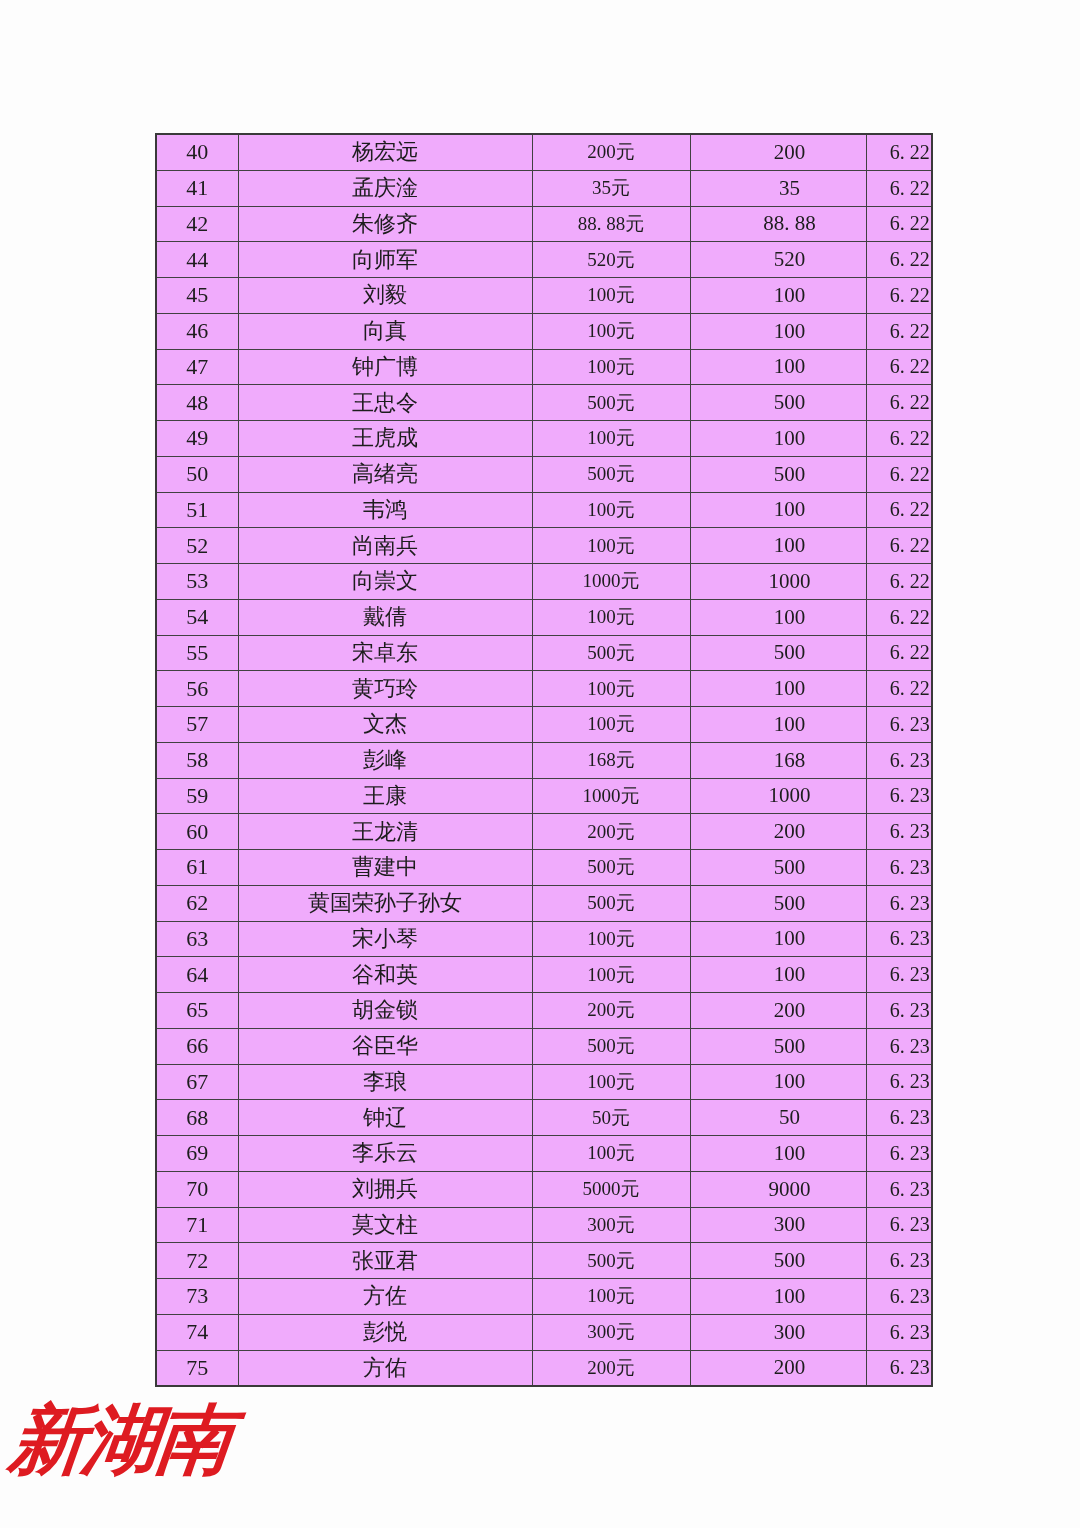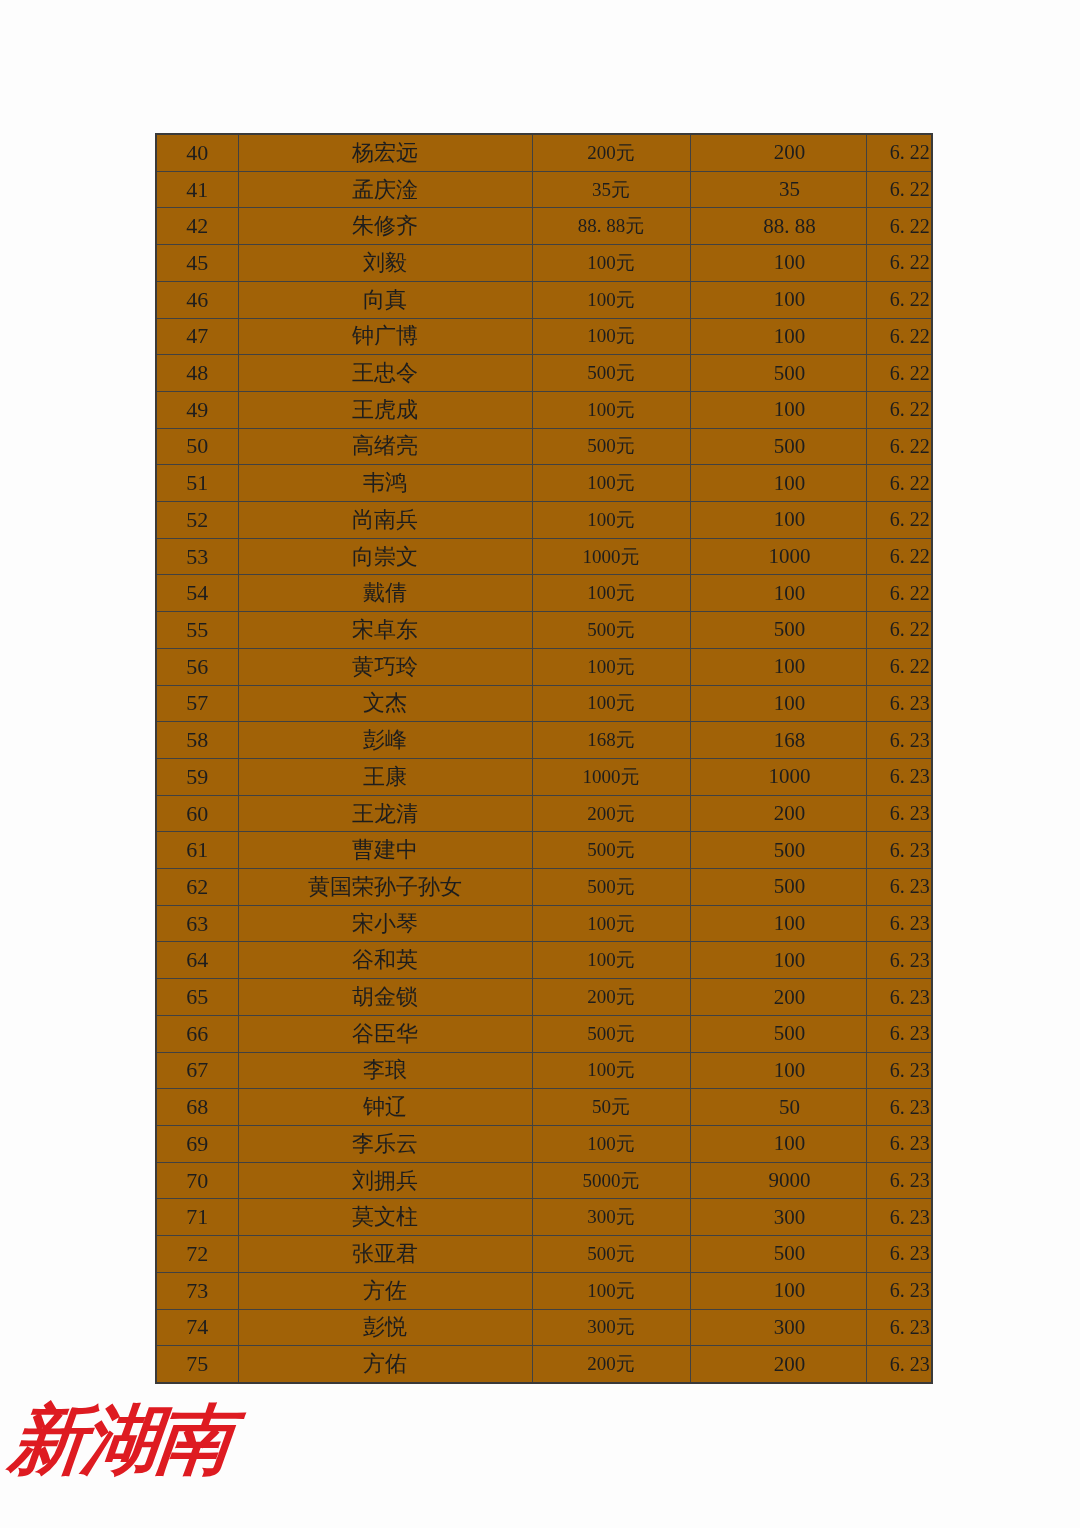--- a/index.html
+++ b/index.html
@@ -11,21 +11,21 @@
     overflow: hidden;
   }
   .page { position: absolute; inset: 0; background: #fdfdfd; }
 
   table.donations {
     position: absolute;
     left: 155px; top: 133px;
     width: 776px; height: 1251px;
     border-collapse: collapse;
     table-layout: fixed;
-    background: #a16207;
+    background: #f0abfc;
   }
   table.donations td {
     border: 1px solid #414141;
     text-align: center;
     vertical-align: middle;
     font-size: 22px;
     color: #1d1d1d;
     padding: 0;
     height: 34.75px;
     overflow: hidden;
@@ -98,20 +98,27 @@
 
         <tr>
           <td class="c-index">42</td>
           <td class="c-name">朱修齐</td>
           <td class="c-amount">88. 88元</td>
           <td class="c-value">88. 88</td>
           <td class="c-date">6. 22</td>
         </tr>
 
 
+        <tr>
+          <td class="c-index">44</td>
+          <td class="c-name">向师军</td>
+          <td class="c-amount">520元</td>
+          <td class="c-value">520</td>
+          <td class="c-date">6. 22</td>
+        </tr>
 
         <tr>
           <td class="c-index">45</td>
           <td class="c-name">刘毅</td>
           <td class="c-amount">100元</td>
           <td class="c-value">100</td>
           <td class="c-date">6. 22</td>
         </tr>
 
         <tr>

